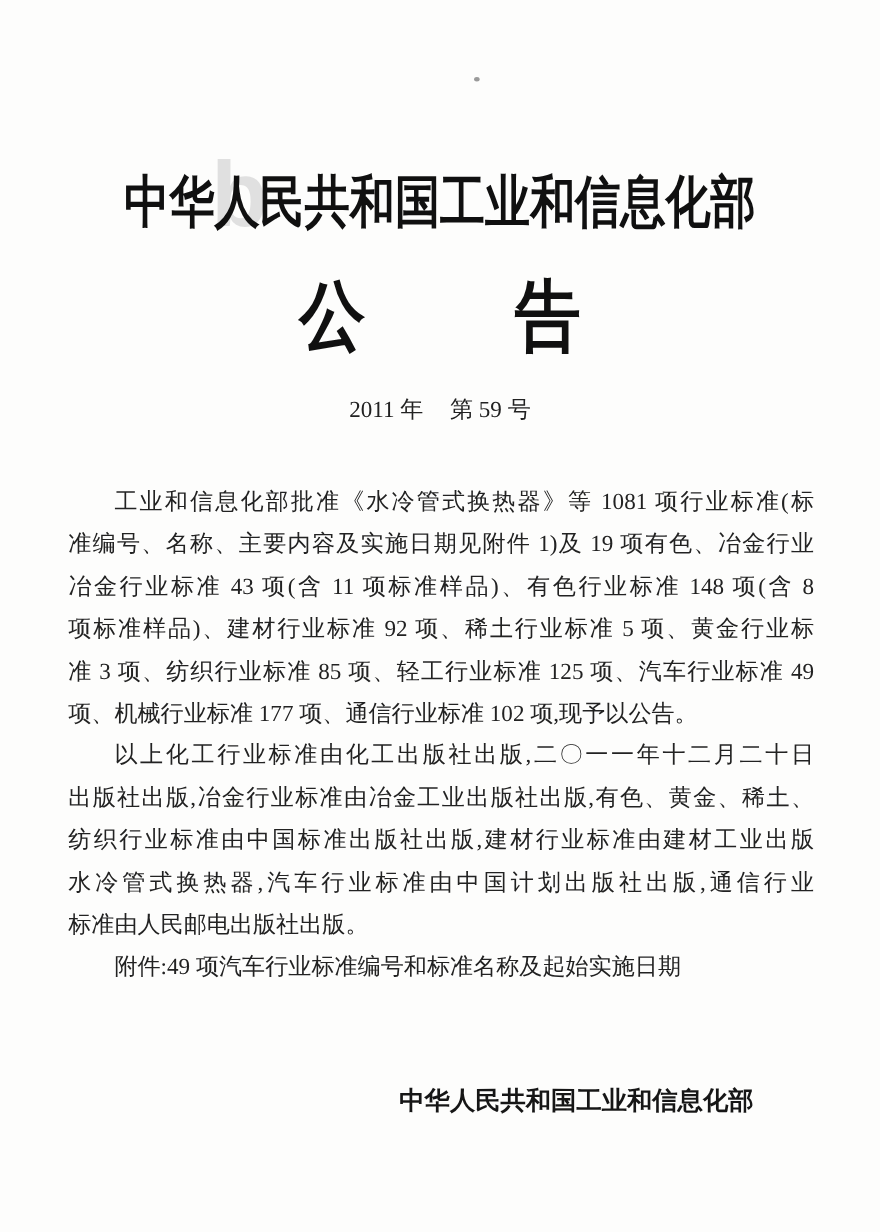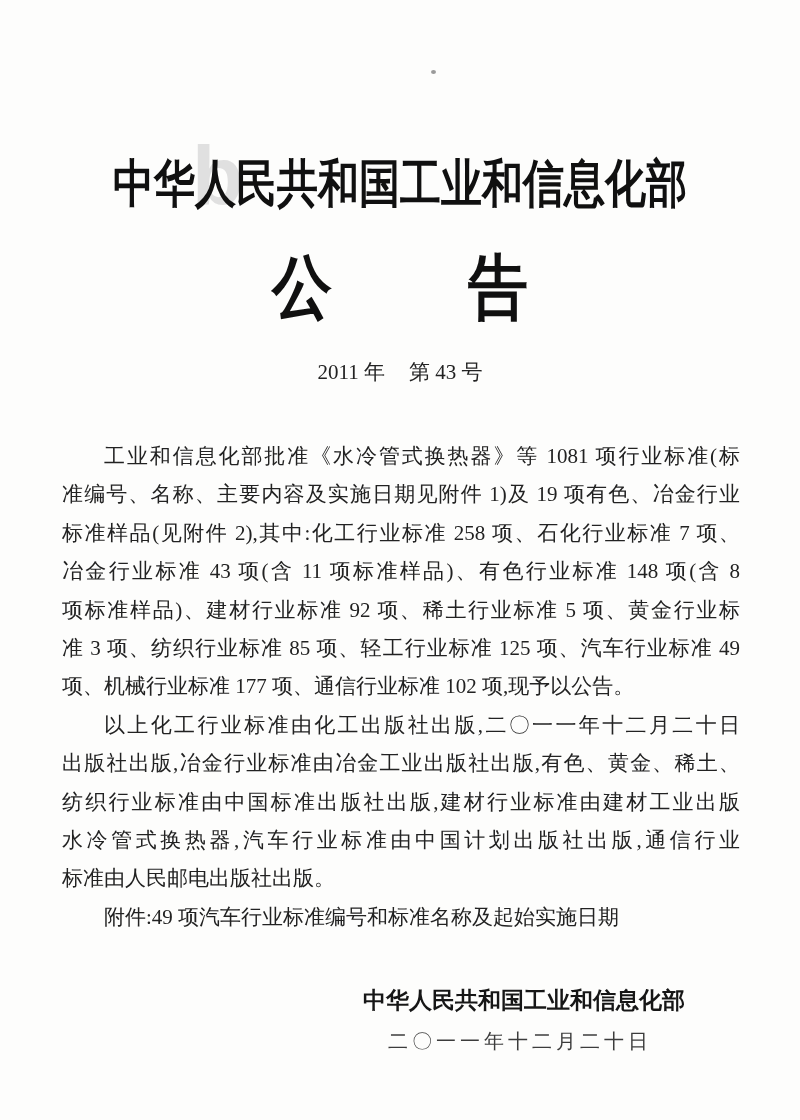--- a/index.html
+++ b/index.html
@@ -108,37 +108,35 @@
   <div class="speck"></div>
 
   <div class="ministry-title">中华人民共和国工业和信息化部</div>
 
   <div class="doc-type">
     <span>公</span>
     <span>告</span>
   </div>
 
   <div class="issue-line">
-    <span>2011 年</span><span class="sep"></span><span>第 43 号</span>
+    <span>2011 年</span><span class="sep"></span><span>第 59 号</span>
   </div>
 
   <div class="body-block">
     <div class="line indent">工业和信息化部批准《水冷管式换热器》等 1081 项行业标准(标</div>
     <div class="line">准编号、名称、主要内容及实施日期见附件 1)及 19 项有色、冶金行业</div>
-    <div class="line">标准样品(见附件 2),其中:化工行业标准 258 项、石化行业标准 7 项、</div>
     <div class="line">冶金行业标准 43 项(含 11 项标准样品)、有色行业标准 148 项(含 8</div>
     <div class="line">项标准样品)、建材行业标准 92 项、稀土行业标准 5 项、黄金行业标</div>
     <div class="line">准 3 项、纺织行业标准 85 项、轻工行业标准 125 项、汽车行业标准 49</div>
     <div class="line last">项、机械行业标准 177 项、通信行业标准 102 项,现予以公告。</div>
 
     <div class="line indent">以上化工行业标准由化工出版社出版,二〇一一年十二月二十日</div>
     <div class="line">出版社出版,冶金行业标准由冶金工业出版社出版,有色、黄金、稀土、</div>
     <div class="line">纺织行业标准由中国标准出版社出版,建材行业标准由建材工业出版</div>
     <div class="line">水冷管式换热器,汽车行业标准由中国计划出版社出版,通信行业</div>
     <div class="line last">标准由人民邮电出版社出版。</div>
 
     <div class="line last indent">附件:49 项汽车行业标准编号和标准名称及起始实施日期</div>
   </div>
 
   <div class="signature">中华人民共和国工业和信息化部</div>
-  <div class="sign-date">二〇一一年十二月二十日</div>
 
 </div>
 
 </body></html>

